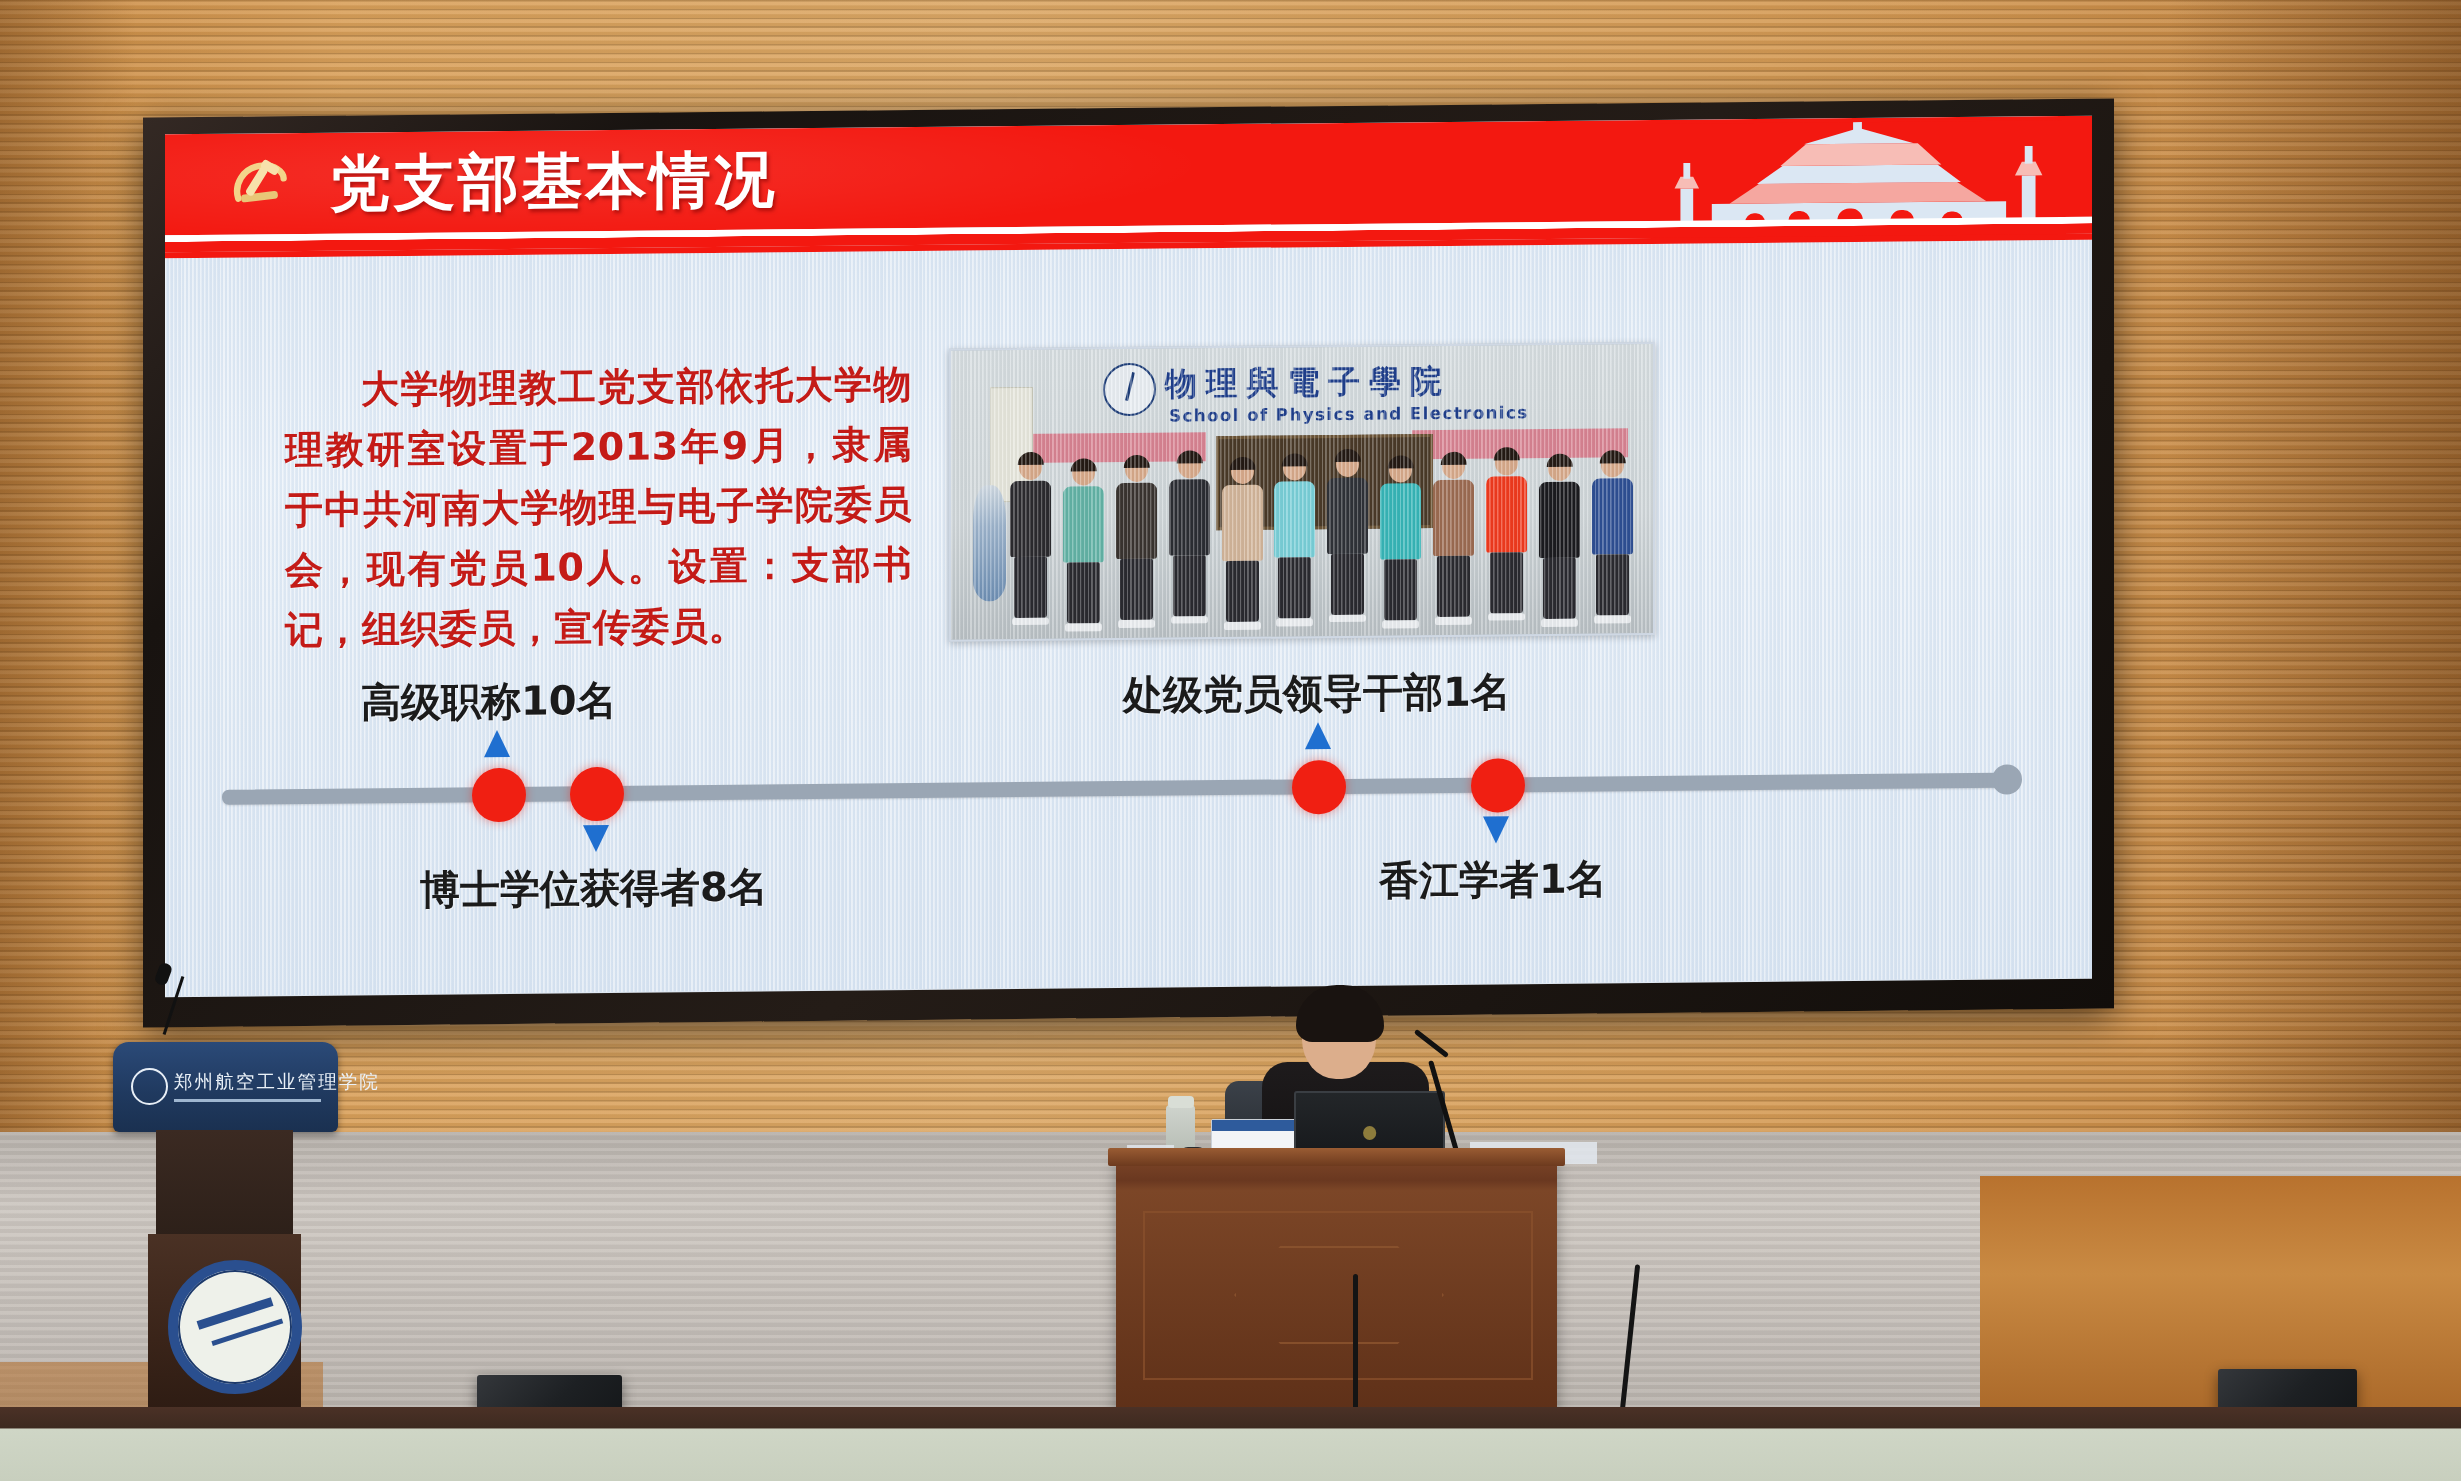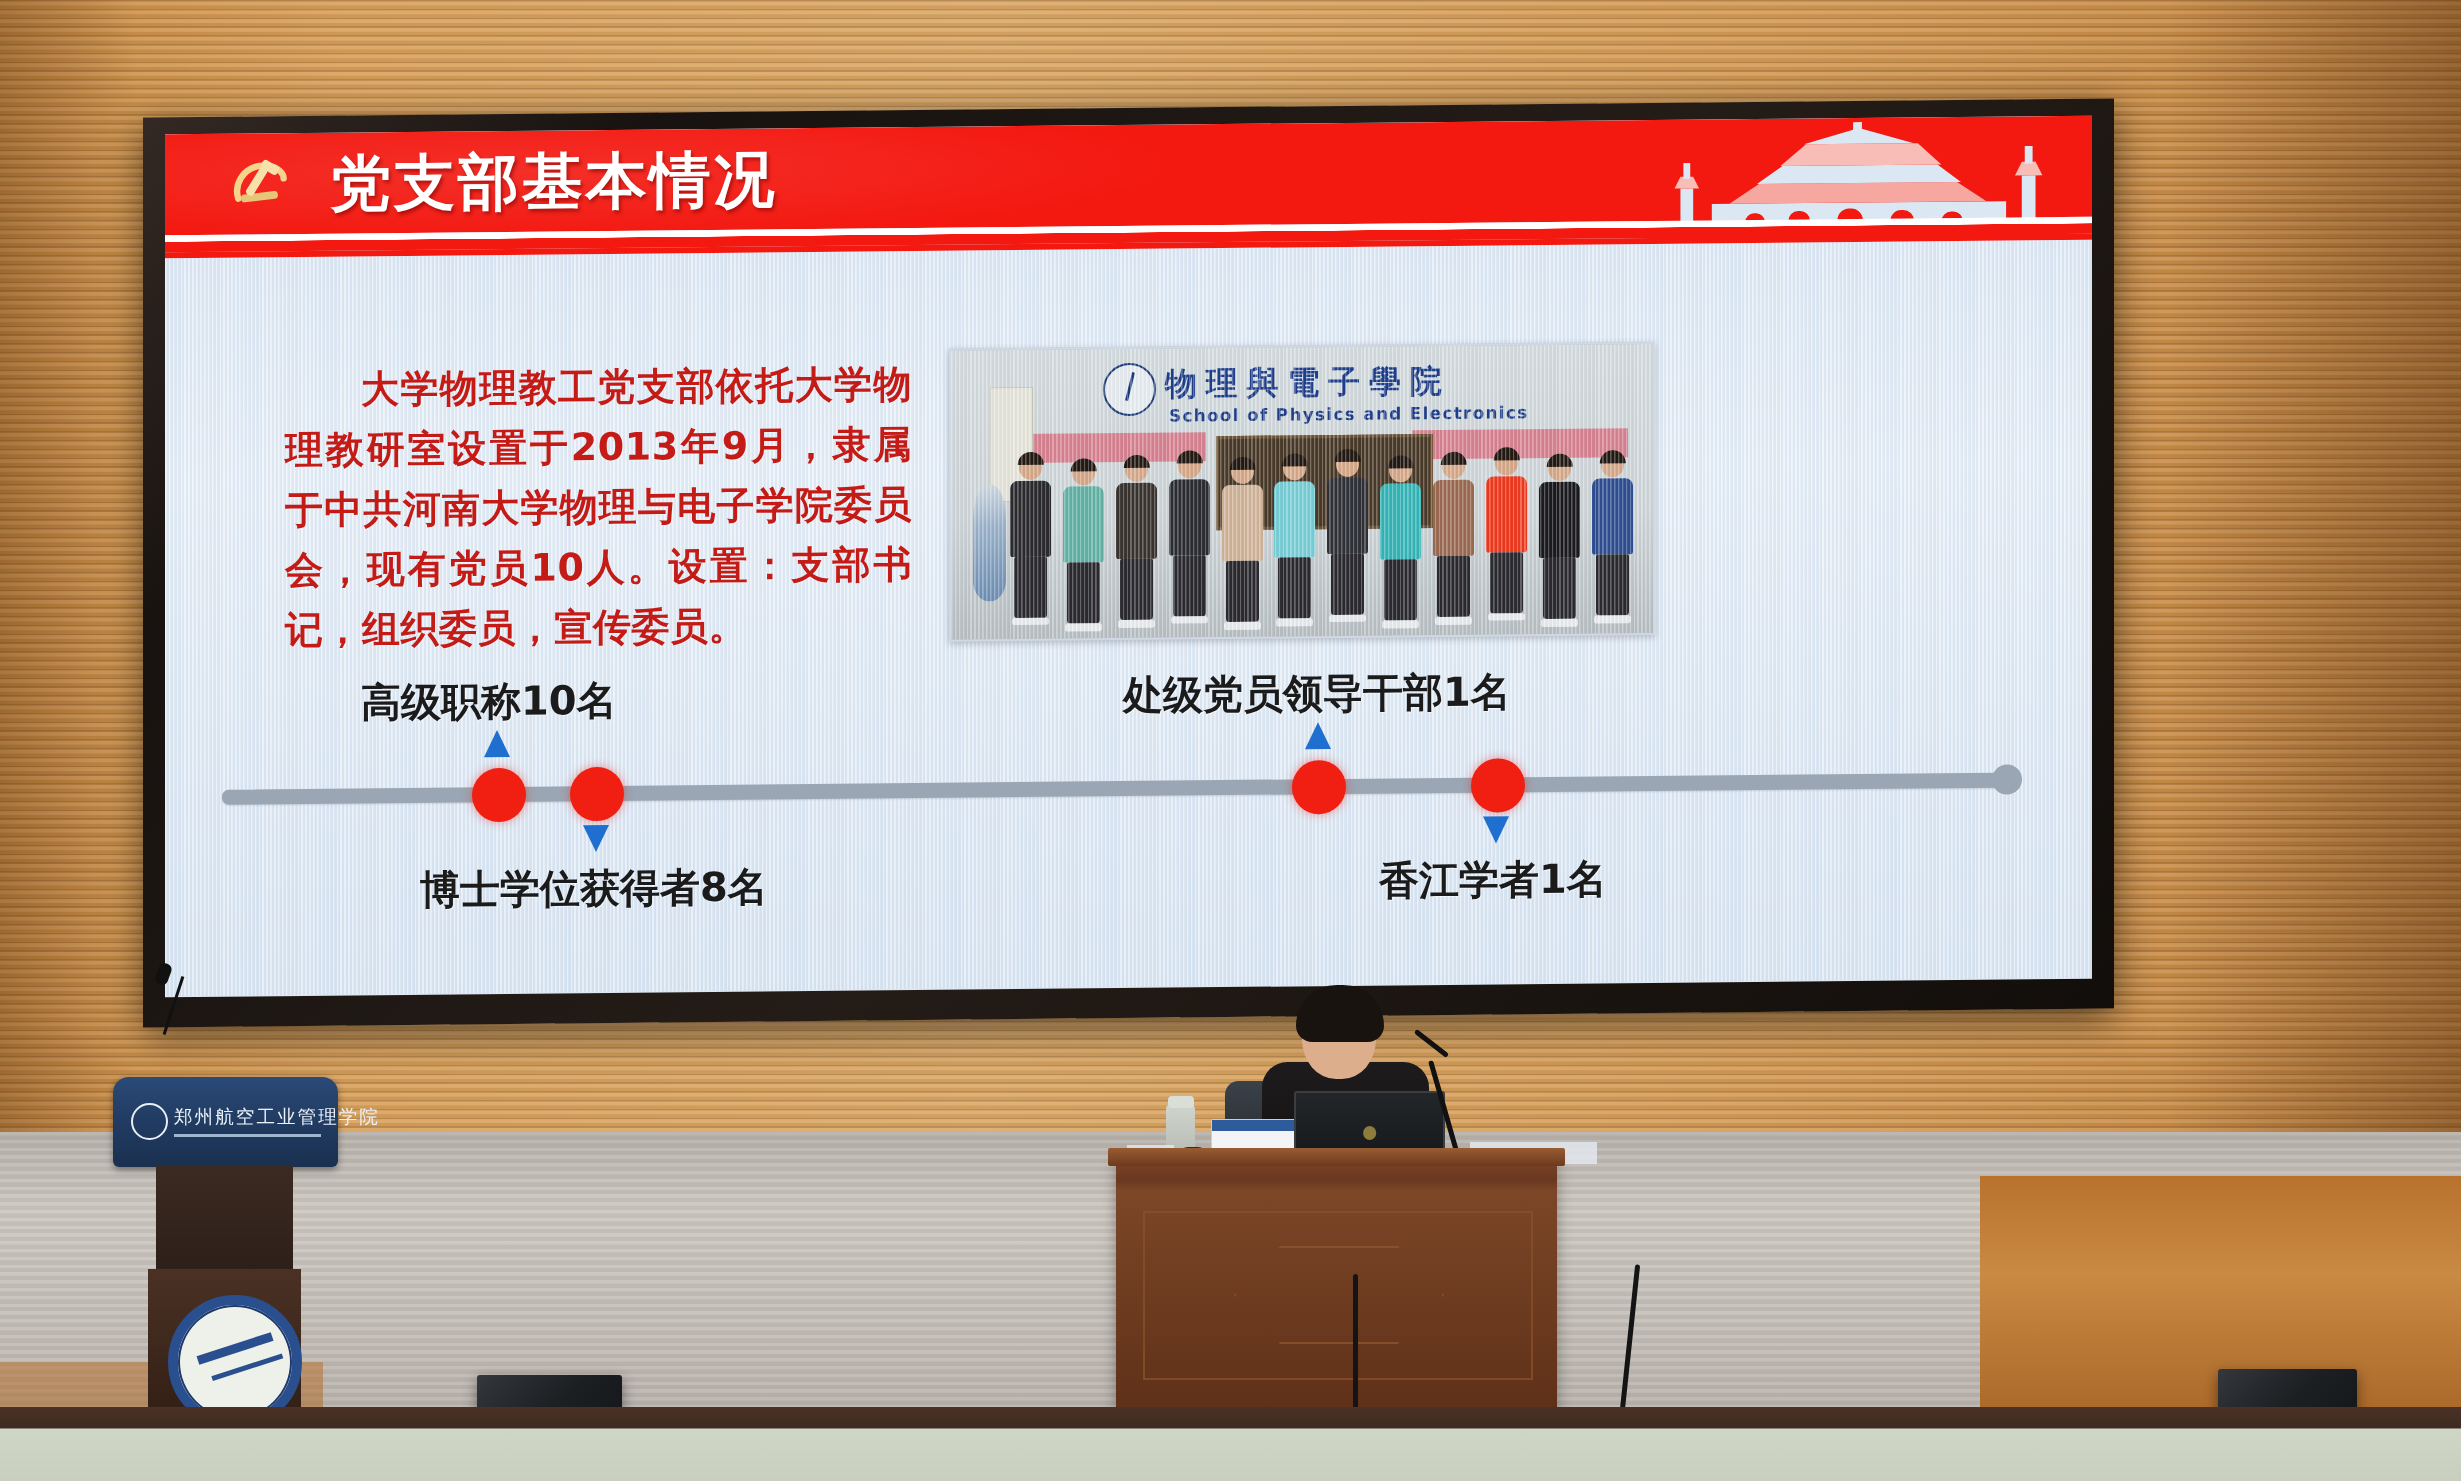--- a/index.html
+++ b/index.html
@@ -104,21 +104,21 @@
   .dot{position:absolute;top:67px;width:54px;height:54px;border-radius:50%;background:#f01f12;
     box-shadow:0 0 9.8px rgba(240,31,18,.45);}
   .tri-up{position:absolute;width:0;height:0;border-left:13.7px solid transparent;border-right:13.7px solid transparent;
     border-bottom:27.4px solid #1f6fd0;}
   .tri-dn{position:absolute;width:0;height:0;border-left:13.7px solid transparent;border-right:13.7px solid transparent;
     border-top:27.4px solid #1f6fd0;}
   .lbl{position:absolute;font-size:40px;font-weight:bold;color:#1b1b1b;white-space:nowrap;
     text-shadow:1px 1px 0 rgba(255,255,255,.5);}
 
   
-  .podium{position:absolute;left:113px;top:1077px;width:225px;height:382px;}
+  .podium{position:absolute;left:113px;top:1042px;width:225px;height:382px;}
   .pod-top{position:absolute;left:0;top:0;width:225px;height:90px;border-radius:15.7px 15.7px 5.9px 5.9px;
     background:linear-gradient(to bottom,#2b4a78 0%,#203a60 55%,#1a3050 100%);box-shadow:0 2.9px 7.8px rgba(0,0,0,.4);}
   .pod-logo{position:absolute;left:17.6px;top:25.5px;width:33px;height:33px;border-radius:50%;border:2.5px solid #e7eef6;}
   .pod-txt{position:absolute;left:61px;top:27.4px;font-size:18.6px;color:#eaf1f8;letter-spacing:2px;white-space:nowrap;
     font-family:"DejaVu Serif","Liberation Serif",serif;}
   .pod-line{position:absolute;left:61px;top:57px;width:147px;height:2.9px;background:#9fb6d0;}
   .pod-neck{position:absolute;left:43px;top:88px;width:137px;height:106px;
     background:linear-gradient(to bottom,#3b2a22 0%,#2d2019 100%);}
   .pod-body{position:absolute;left:35px;top:192px;width:153px;height:176px;
     background:linear-gradient(to bottom,#4a3124 0%,#3a2419 60%,#2e1c13 100%);}

